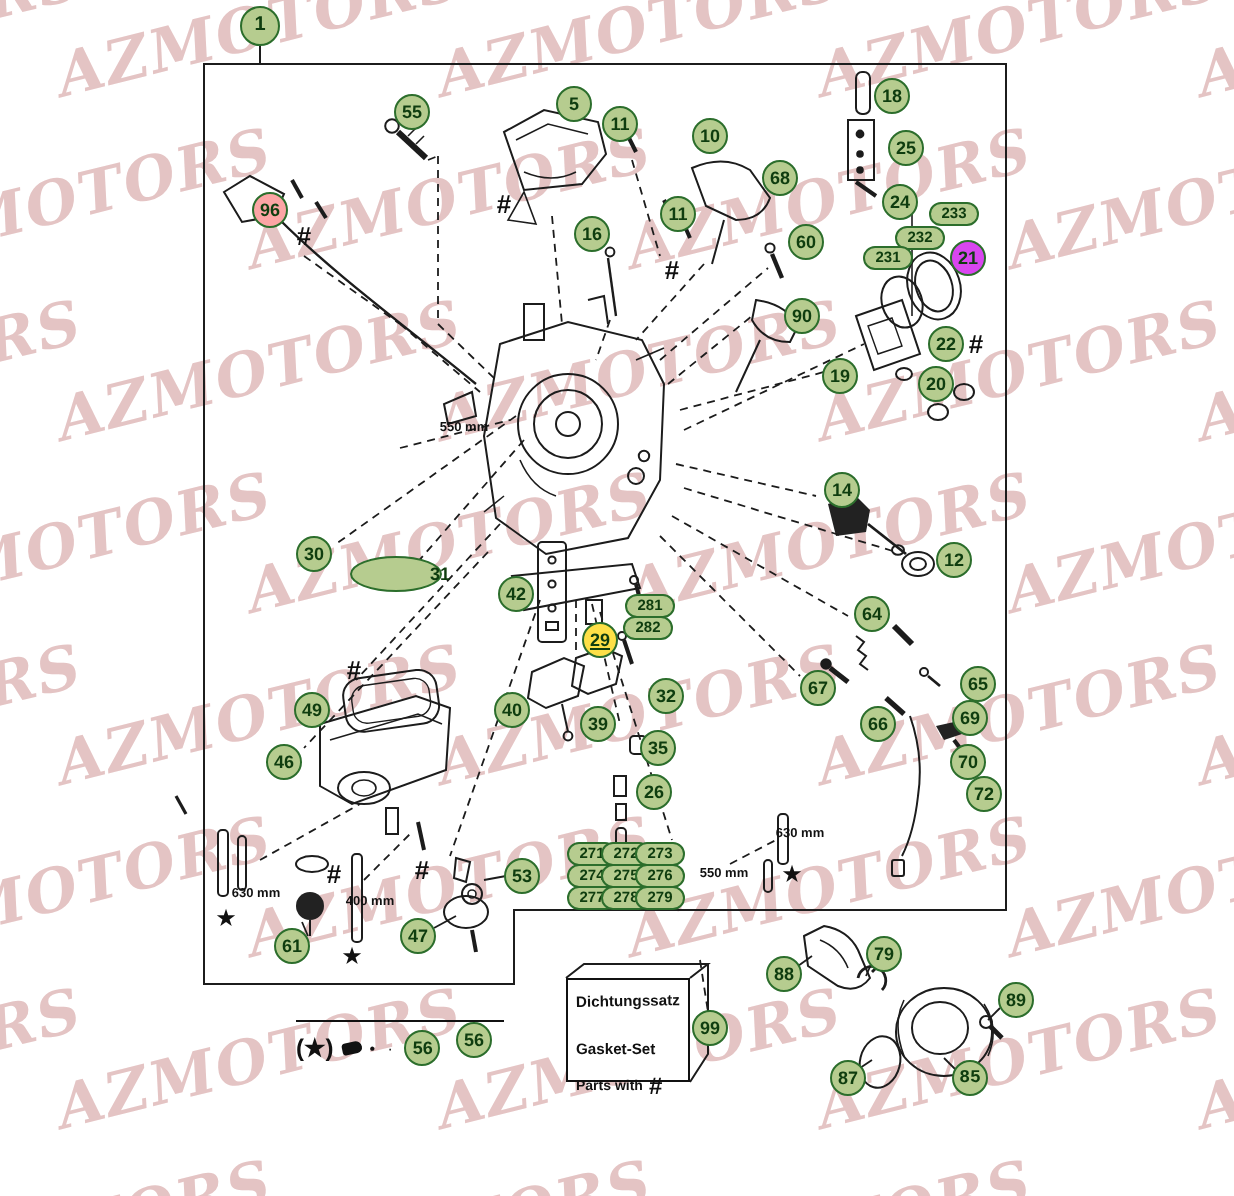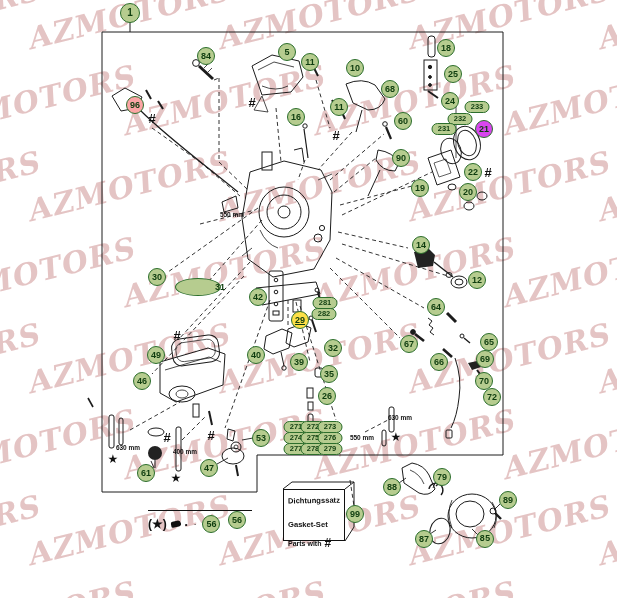--- a/index.html
+++ b/index.html
@@ -311,21 +311,21 @@
       <line x1="430" y1="534" x2="436" y2="530"></line>
       <line x1="478" y1="535" x2="472" y2="529"></line>
       <line x1="253" y1="438" x2="242" y2="440"></line>
       <line x1="217" y1="464" x2="228" y2="458"></line>
       <line x1="154" y1="468" x2="151" y2="461"></line>
     </g>
   </svg>
 
   <div class="callout-layer">
       <div class="callout big" style="left: 130px; top: 13px; background: rgb(182, 204, 143); border-color: rgb(44, 110, 44); color: rgb(15, 61, 15);">1</div>
-      <div class="callout" style="left: 206px; top: 56px; background: rgb(182, 204, 143); border-color: rgb(44, 110, 44); color: rgb(15, 61, 15);">84</div>
+      <div class="callout" style="left: 206px; top: 56px; background: rgb(182, 204, 143); border-color: rgb(44, 110, 44); color: rgb(15, 61, 15);">55</div>
       <div class="callout" style="left: 287px; top: 52px; background: rgb(182, 204, 143); border-color: rgb(44, 110, 44); color: rgb(15, 61, 15);">5</div>
       <div class="callout" style="left: 310px; top: 62px; background: rgb(182, 204, 143); border-color: rgb(44, 110, 44); color: rgb(15, 61, 15);">11</div>
       <div class="callout" style="left: 355px; top: 68px; background: rgb(182, 204, 143); border-color: rgb(44, 110, 44); color: rgb(15, 61, 15);">10</div>
       <div class="callout" style="left: 446px; top: 48px; background: rgb(182, 204, 143); border-color: rgb(44, 110, 44); color: rgb(15, 61, 15);">18</div>
       <div class="callout" style="left: 453px; top: 74px; background: rgb(182, 204, 143); border-color: rgb(44, 110, 44); color: rgb(15, 61, 15);">25</div>
       <div class="callout" style="left: 390px; top: 89px; background: rgb(182, 204, 143); border-color: rgb(44, 110, 44); color: rgb(15, 61, 15);">68</div>
       <div class="callout" style="left: 450px; top: 101px; background: rgb(182, 204, 143); border-color: rgb(44, 110, 44); color: rgb(15, 61, 15);">24</div>
       <div class="callout oval" style="left: 477px; top: 107px; background: rgb(182, 204, 143); border-color: rgb(44, 110, 44); color: rgb(15, 61, 15);">233</div>
       <div class="callout oval" style="left: 460px; top: 119px; background: rgb(182, 204, 143); border-color: rgb(44, 110, 44); color: rgb(15, 61, 15);">232</div>
       <div class="callout oval" style="left: 444px; top: 129px; background: rgb(182, 204, 143); border-color: rgb(44, 110, 44); color: rgb(15, 61, 15);">231</div>

